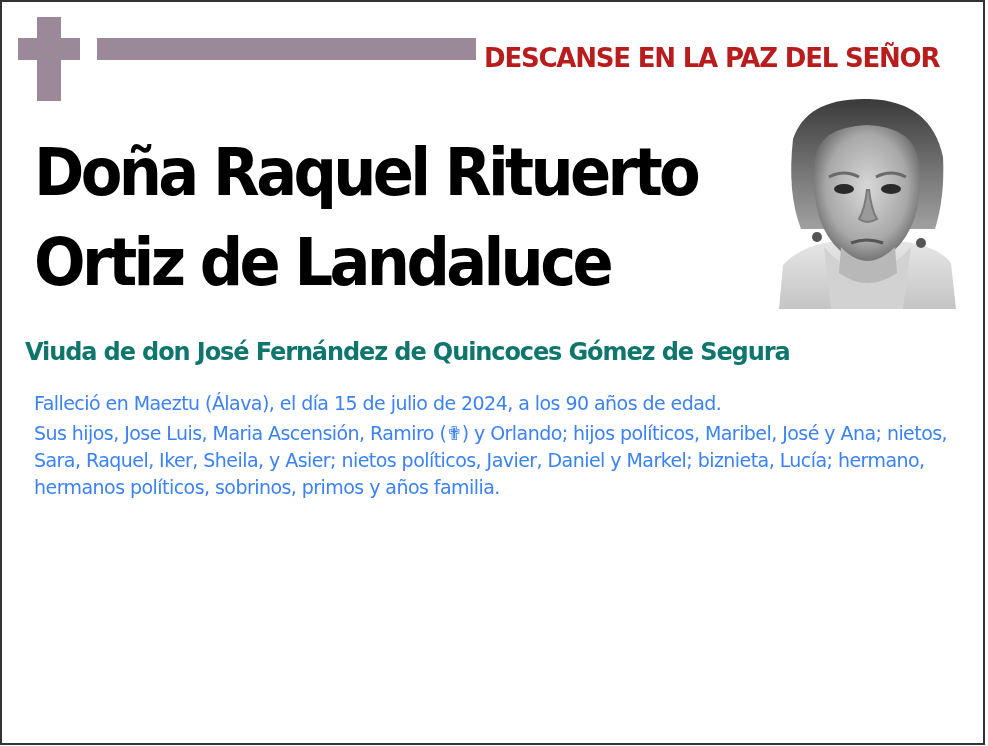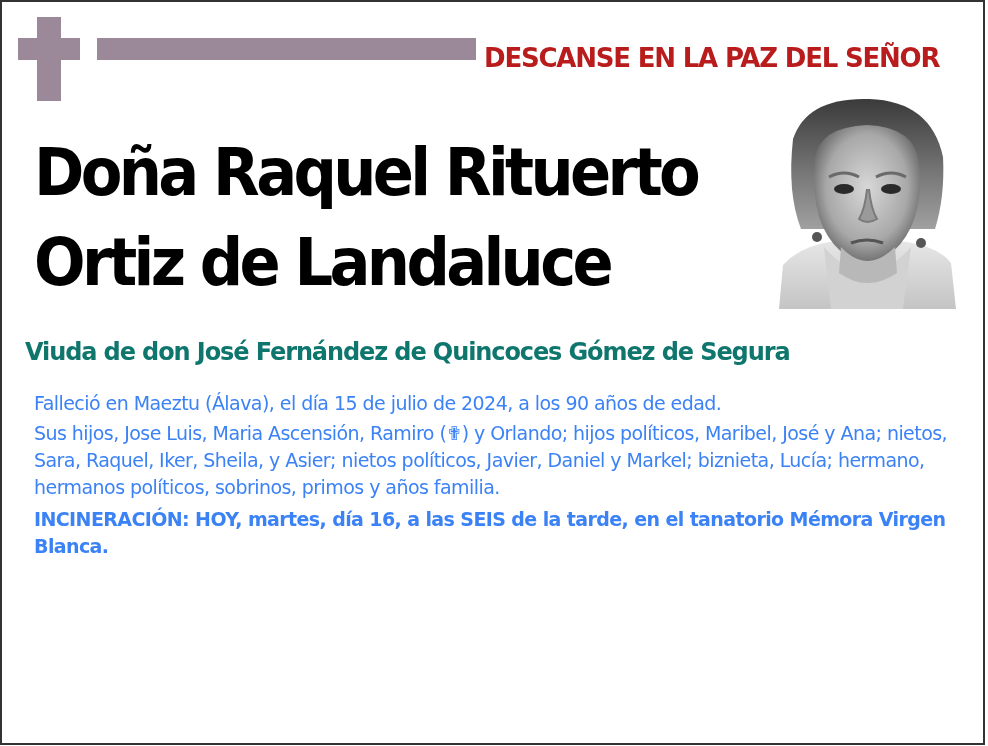--- a/index.html
+++ b/index.html
@@ -72,14 +72,13 @@
     <circle cx="38" cy="140" r="5" fill="#555"></circle>
     <circle cx="142" cy="146" r="5" fill="#555"></circle>
   </svg>
 </div>
 
 <div class="subtitle">Viuda de don José Fernández de Quincoces Gómez de Segura</div>
 
 <div class="body">
   <p class="first">Falleció en Maeztu (Álava), el día 15 de julio de 2024, a los 90 años de edad.</p>
   <p>Sus hijos, Jose Luis, Maria Ascensión, Ramiro (✟) y Orlando; hijos políticos, Maribel, José y Ana; nietos, Sara, Raquel, Iker, Sheila, y Asier; nietos políticos, Javier, Daniel y Markel; biznieta, Lucía; hermano, hermanos políticos, sobrinos, primos y años familia.</p>
-  <p class="b">INCINERACIÓN: HOY, martes, día 16, a las SEIS de la tarde, en el tanatorio Mémora Virgen Blanca.</p>
 </div>
 
 </body></html>

